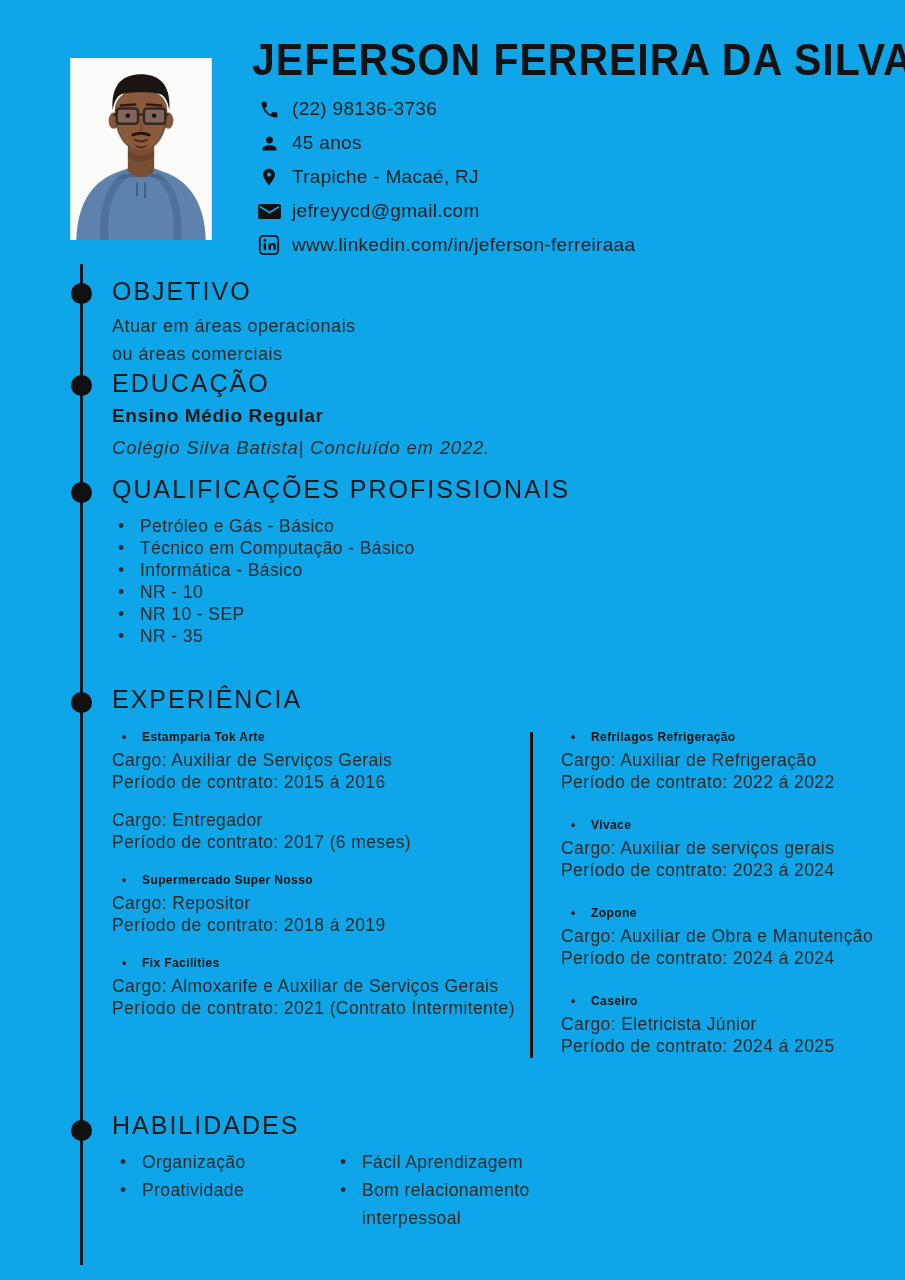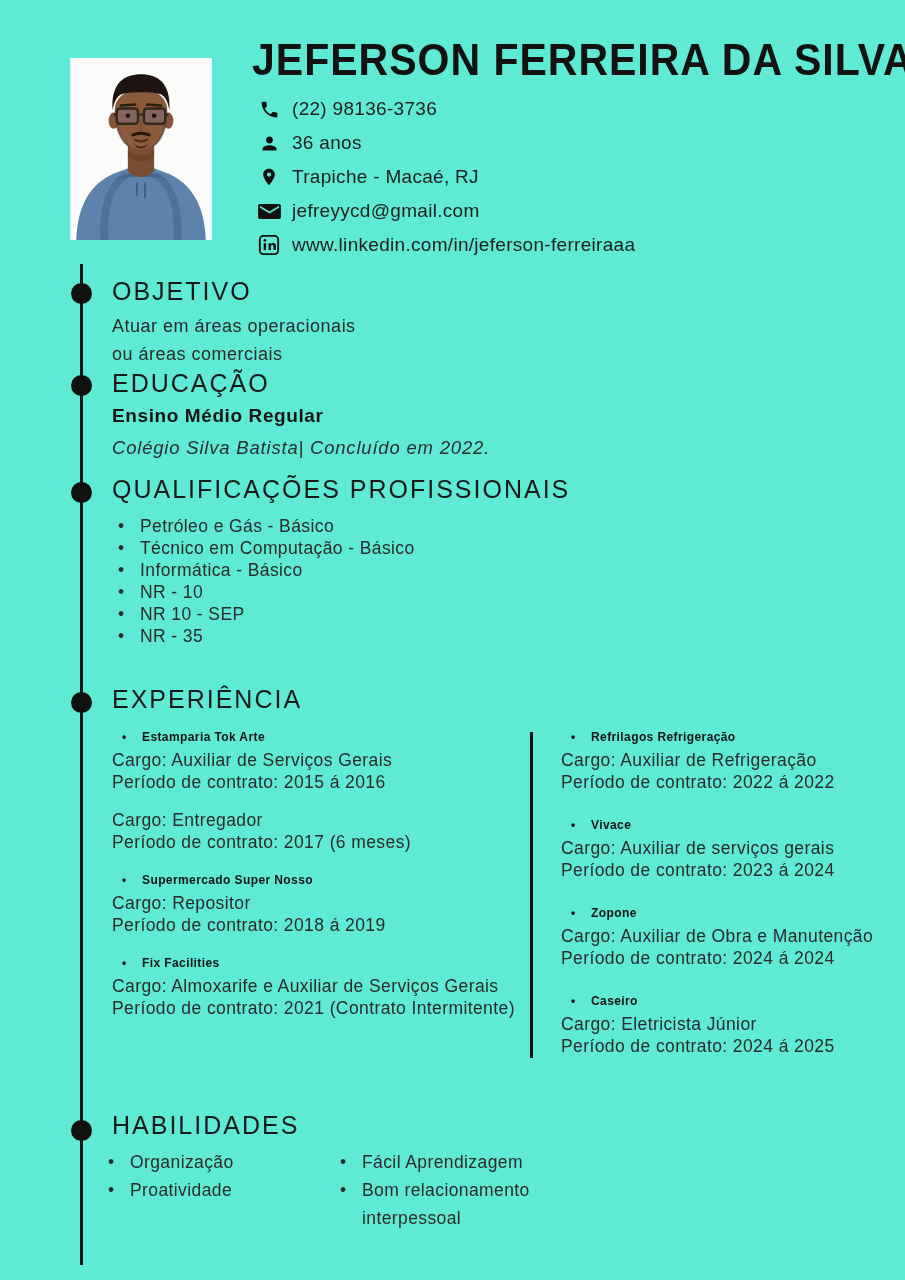--- a/index.html
+++ b/index.html
@@ -3,21 +3,21 @@
 <meta charset="utf-8">
 <style>
   * { margin:0; padding:0; box-sizing:border-box; }
   html,body { width:905px; height:1280px; }
   body {
     background:#ffffff;
     font-family:"Liberation Sans", sans-serif;
     color:#262626;
     -webkit-font-smoothing:antialiased;
   }
-  .page { position:relative; width:905px; height:1280px; background:#5eead4; overflow:hidden; }
+  .page { position:relative; width:905px; height:1280px; background:#0ea5e9; overflow:hidden; }
 
   
   .photo { position:absolute; left:70px; top:58px; width:142px; height:182px; }
   .photo svg { width:100%; height:100%; display:block; }
 
   .name {
     position:absolute; left:252px; top:36px; width:645px;
     font-size:41px; font-weight:800; letter-spacing:1px; color:#121212;
     white-space:nowrap; transform:scaleY(1.06); transform-origin:left top;
   }
@@ -59,21 +59,21 @@
   .xp-right .xp-entry { margin-bottom:21px; }
   .xp-company {
     font-size:12px; font-weight:700; letter-spacing:0.4px; color:#141414;
     line-height:22px; padding-left:30px; position:relative; margin-bottom:1px;
   }
   .xp-company::before { content:"•"; position:absolute; left:10px; }
   .xp-line { font-size:17.5px; line-height:22px; letter-spacing:0.4px; color:#2b2b2b; }
 
   
   .sk-col { position:absolute; top:1148px; list-style:none; }
-  .sk-1 { left:106px; width:206px; }
+  .sk-1 { left:118px; width:206px; }
   .sk-2 { left:338px; width:222px; }
   .sk-3 { left:610px; width:252px; }
   .sk-col li {
     font-size:17.5px; line-height:28px; letter-spacing:0.4px; color:#2b2b2b;
     padding-left:24px; position:relative;
   }
   .sk-col li::before { content:"•"; position:absolute; left:2px; }
 </style>
 </head>
 <body>
@@ -132,21 +132,21 @@
           </svg>
       </span>
       <span class="ctext">(22) 98136-3736</span>
     </div>
     <div class="crow">
       <span class="cicon">
         <svg width="21" height="21" viewBox="0 0 24 24">
             <path fill="#111" d="M12 12c2.21 0 4-1.79 4-4s-1.79-4-4-4-4 1.79-4 4 1.79 4 4 4zm0 2c-2.67 0-8 1.34-8 4v2h16v-2c0-2.66-5.33-4-8-4z"></path>
           </svg>
       </span>
-      <span class="ctext">36 anos</span>
+      <span class="ctext">45 anos</span>
     </div>
     <div class="crow">
       <span class="cicon">
         <svg width="20" height="26" viewBox="0 0 24 24">
             <path fill="#111" d="M12 2C8.13 2 5 5.13 5 9c0 5.25 7 13 7 13s7-7.75 7-13c0-3.87-3.13-7-7-7zm0 9.5c-1.38 0-2.5-1.12-2.5-2.5s1.12-2.5 2.5-2.5 2.5 1.12 2.5 2.5-1.12 2.5-2.5 2.5z"></path>
           </svg>
       </span>
       <span class="ctext">Trapiche - Macaé, RJ</span>
     </div>
     <div class="crow">

